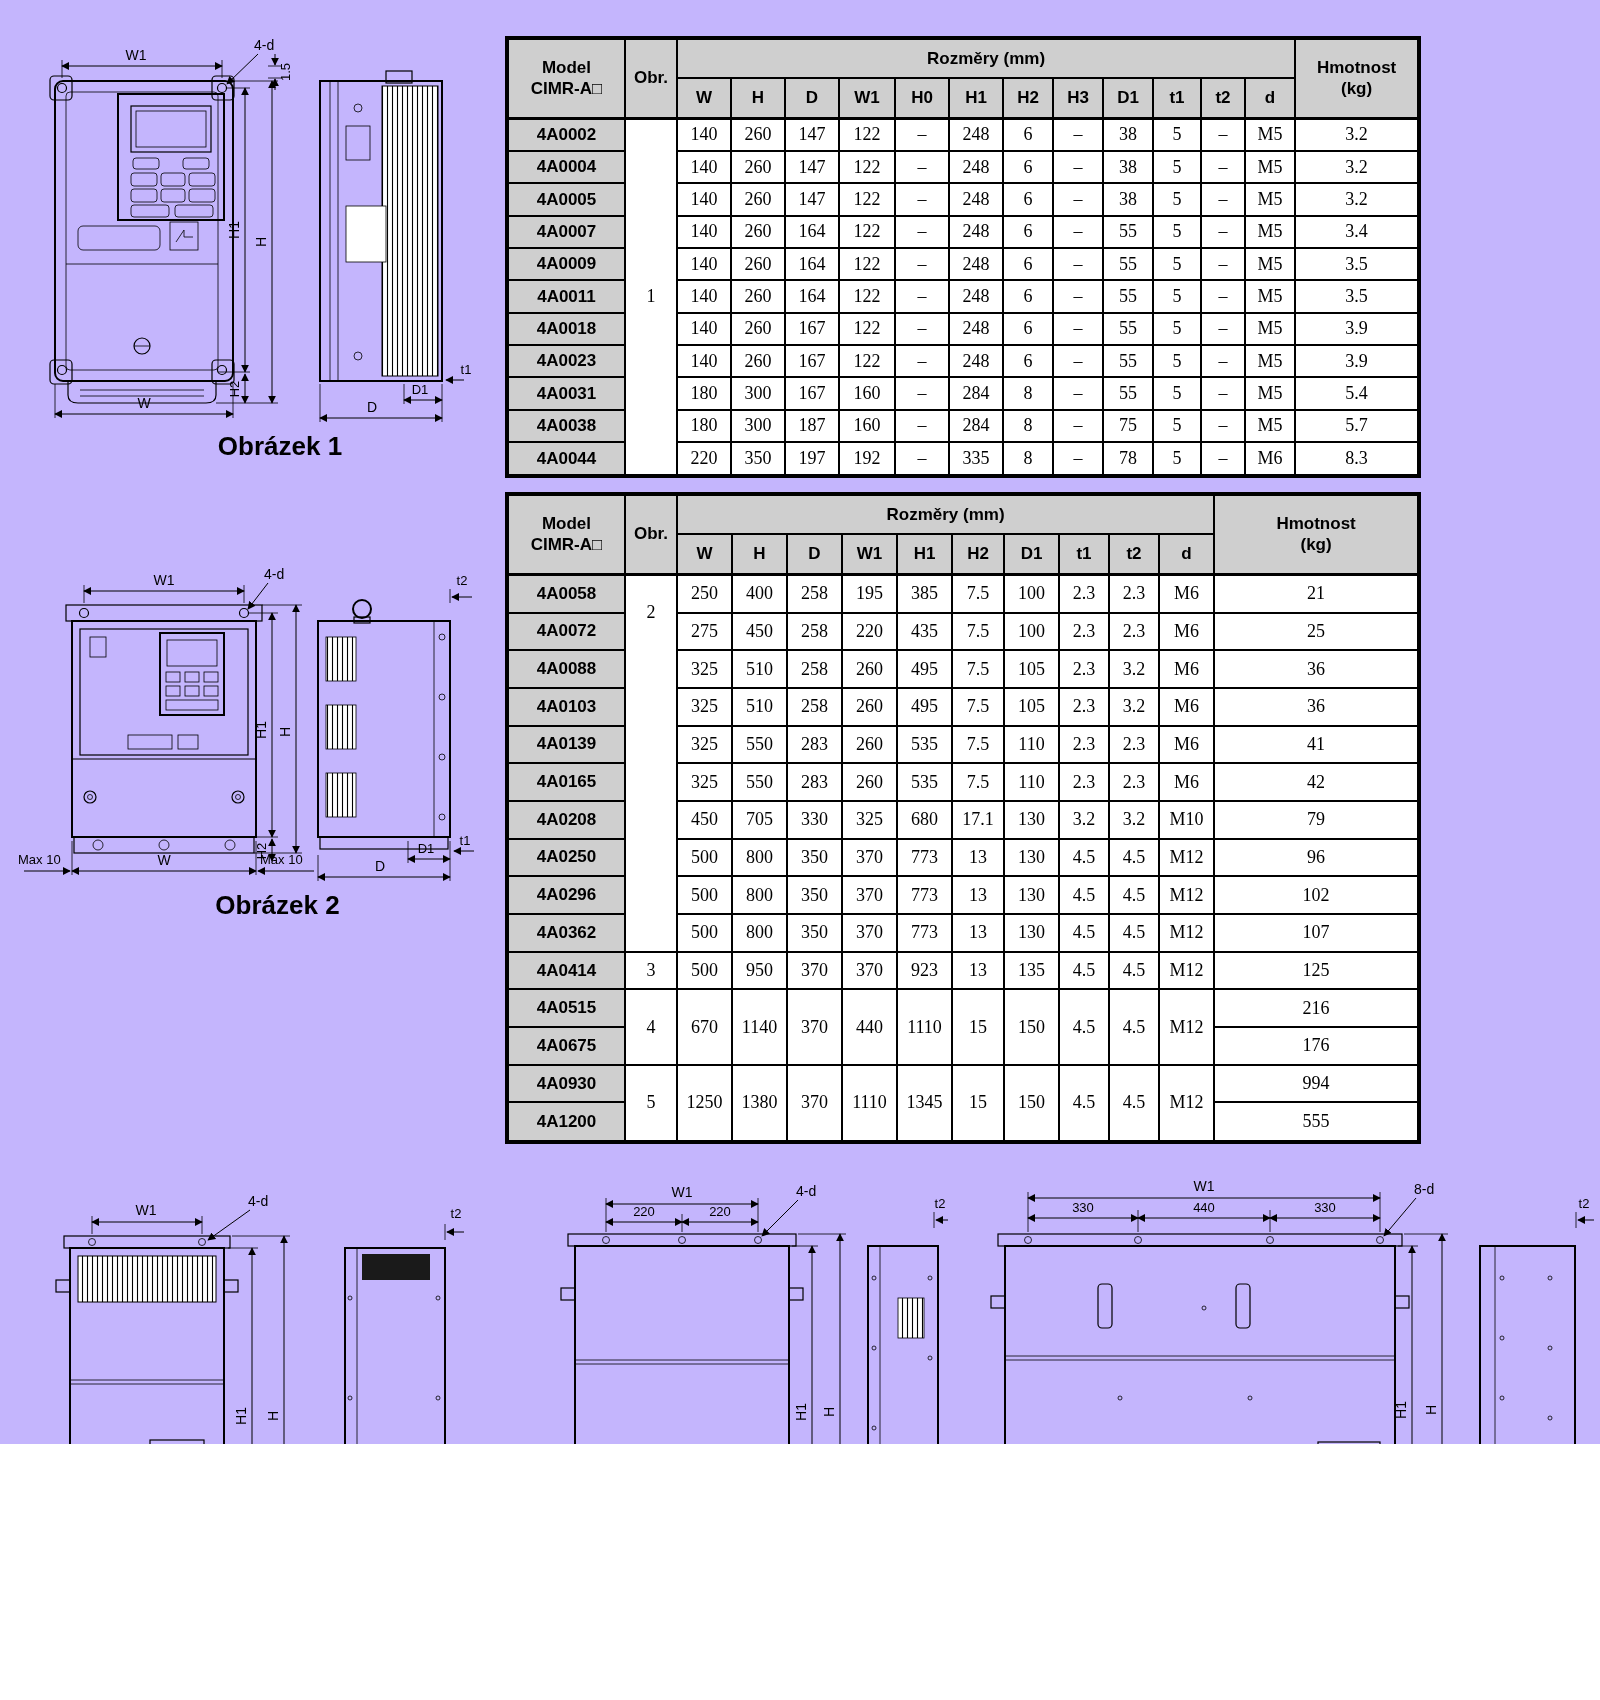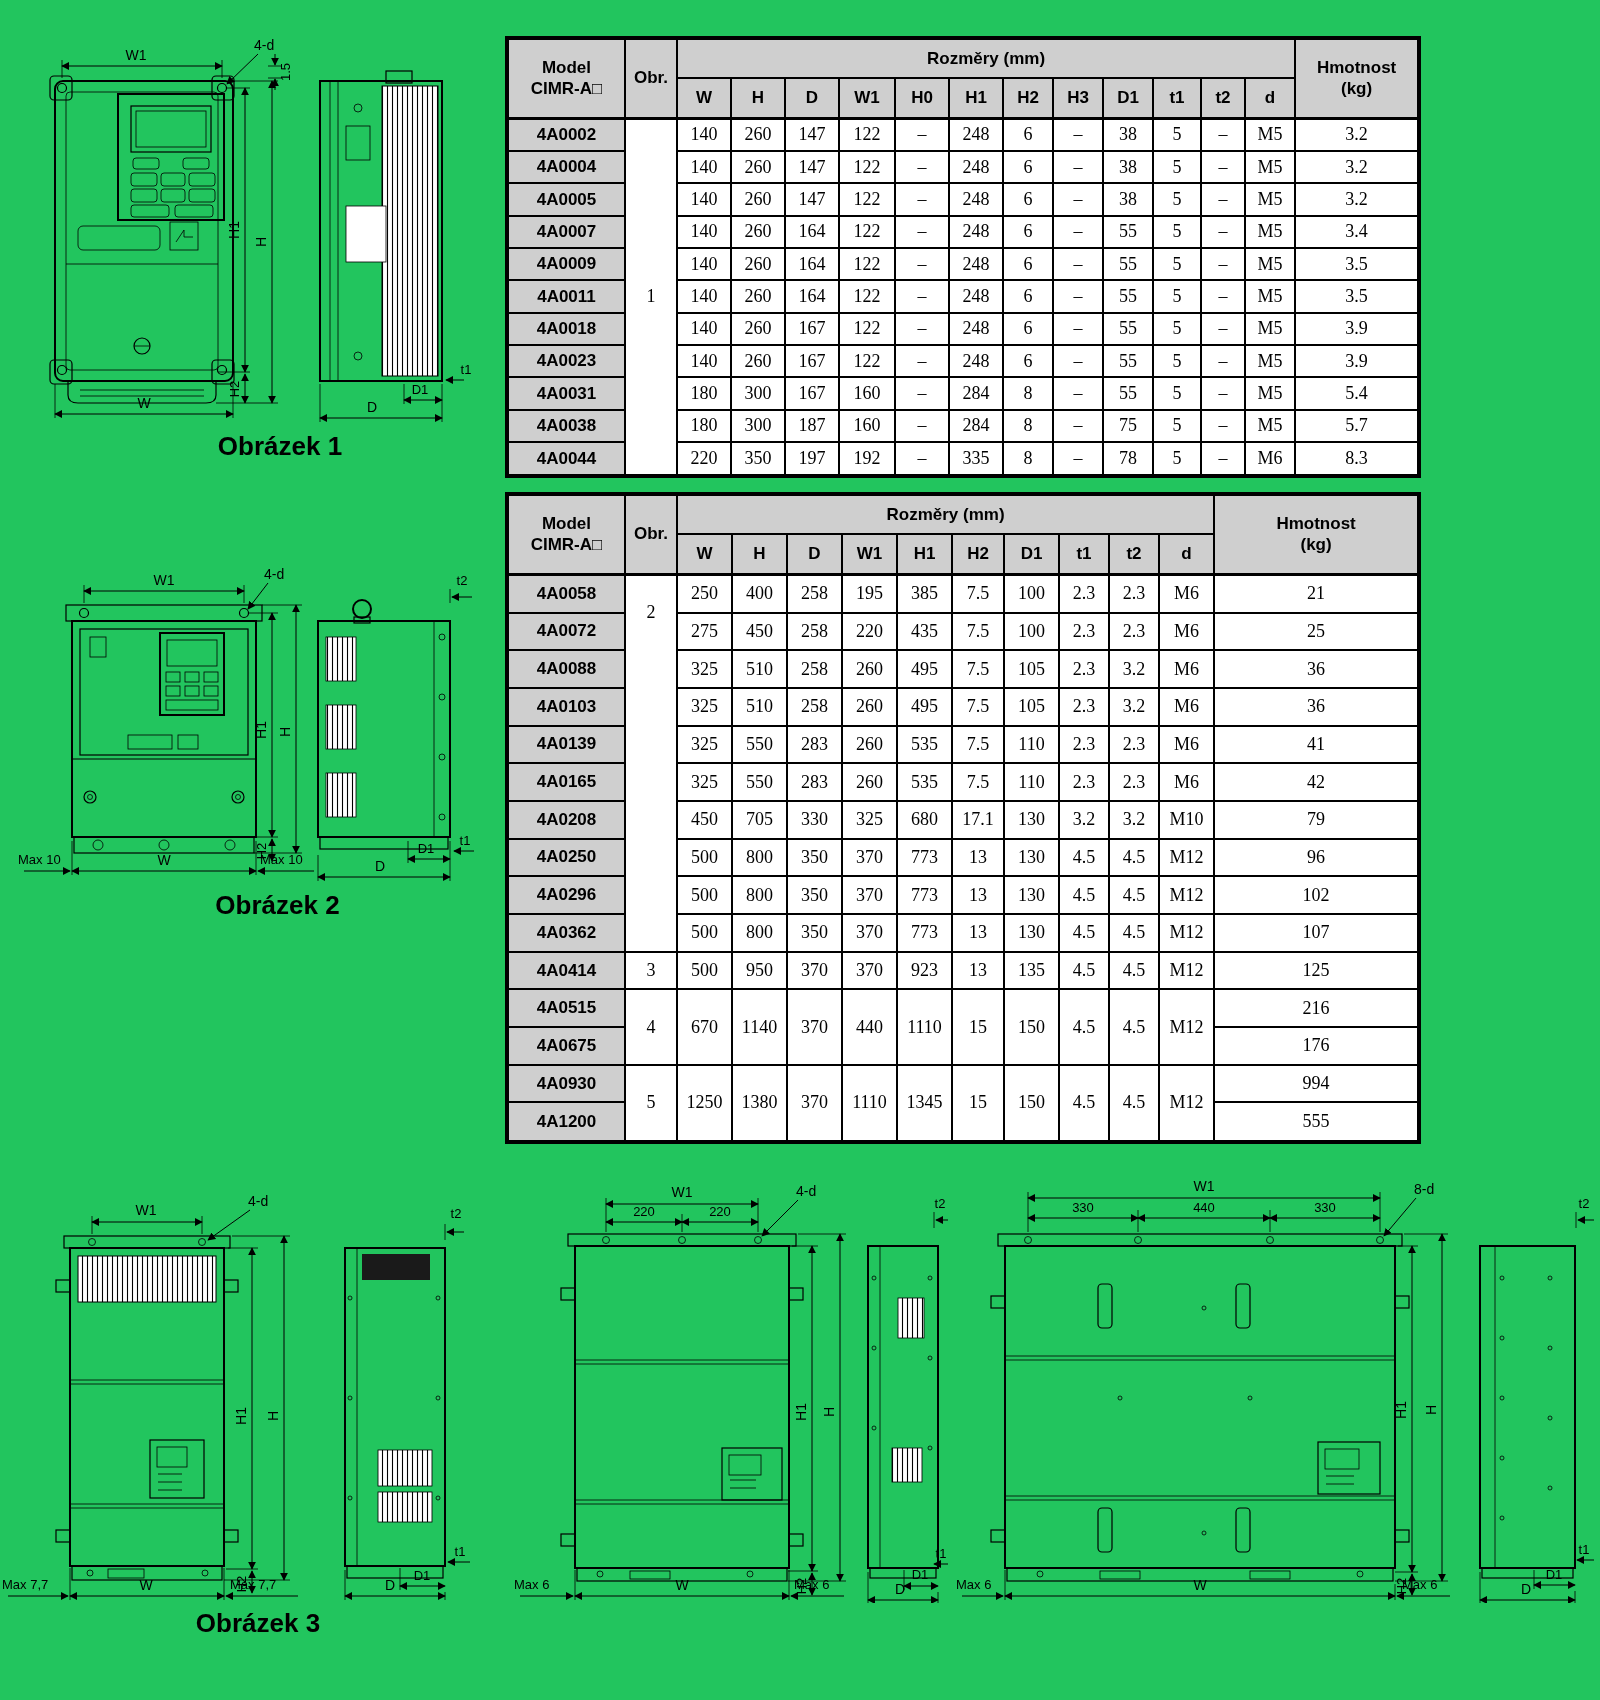--- a/index.html
+++ b/index.html
@@ -1,16 +1,16 @@
 <!DOCTYPE html>
 <html><head>
 <meta charset="utf-8">
 <style>
   html,body{margin:0;padding:0;background:#fff;}
-  #page{position:relative;width:1600px;height:1700px;background:#22c55e;overflow:hidden;
+  #page{position:relative;width:1600px;height:1444px;background:#c4b5fd;overflow:hidden;
         font-family:"Liberation Sans",sans-serif;color:#000;}
 
   
   .table-wrap{position:absolute;}
   table.dim-table{border-collapse:collapse;table-layout:fixed;border:4px solid #000;background:#fff;}
   table.dim-table th, table.dim-table td{border:2px solid #000;text-align:center;vertical-align:middle;
       padding:0;overflow:hidden;white-space:nowrap;}
   table.dim-table thead th{background:#cfcfcf;font-weight:bold;font-size:17px;border-bottom-width:3px;}
   th.rozmery-head{border-bottom-width:2px !important;font-size:18px;}
   th.model-head{font-size:17px;line-height:21px;}

